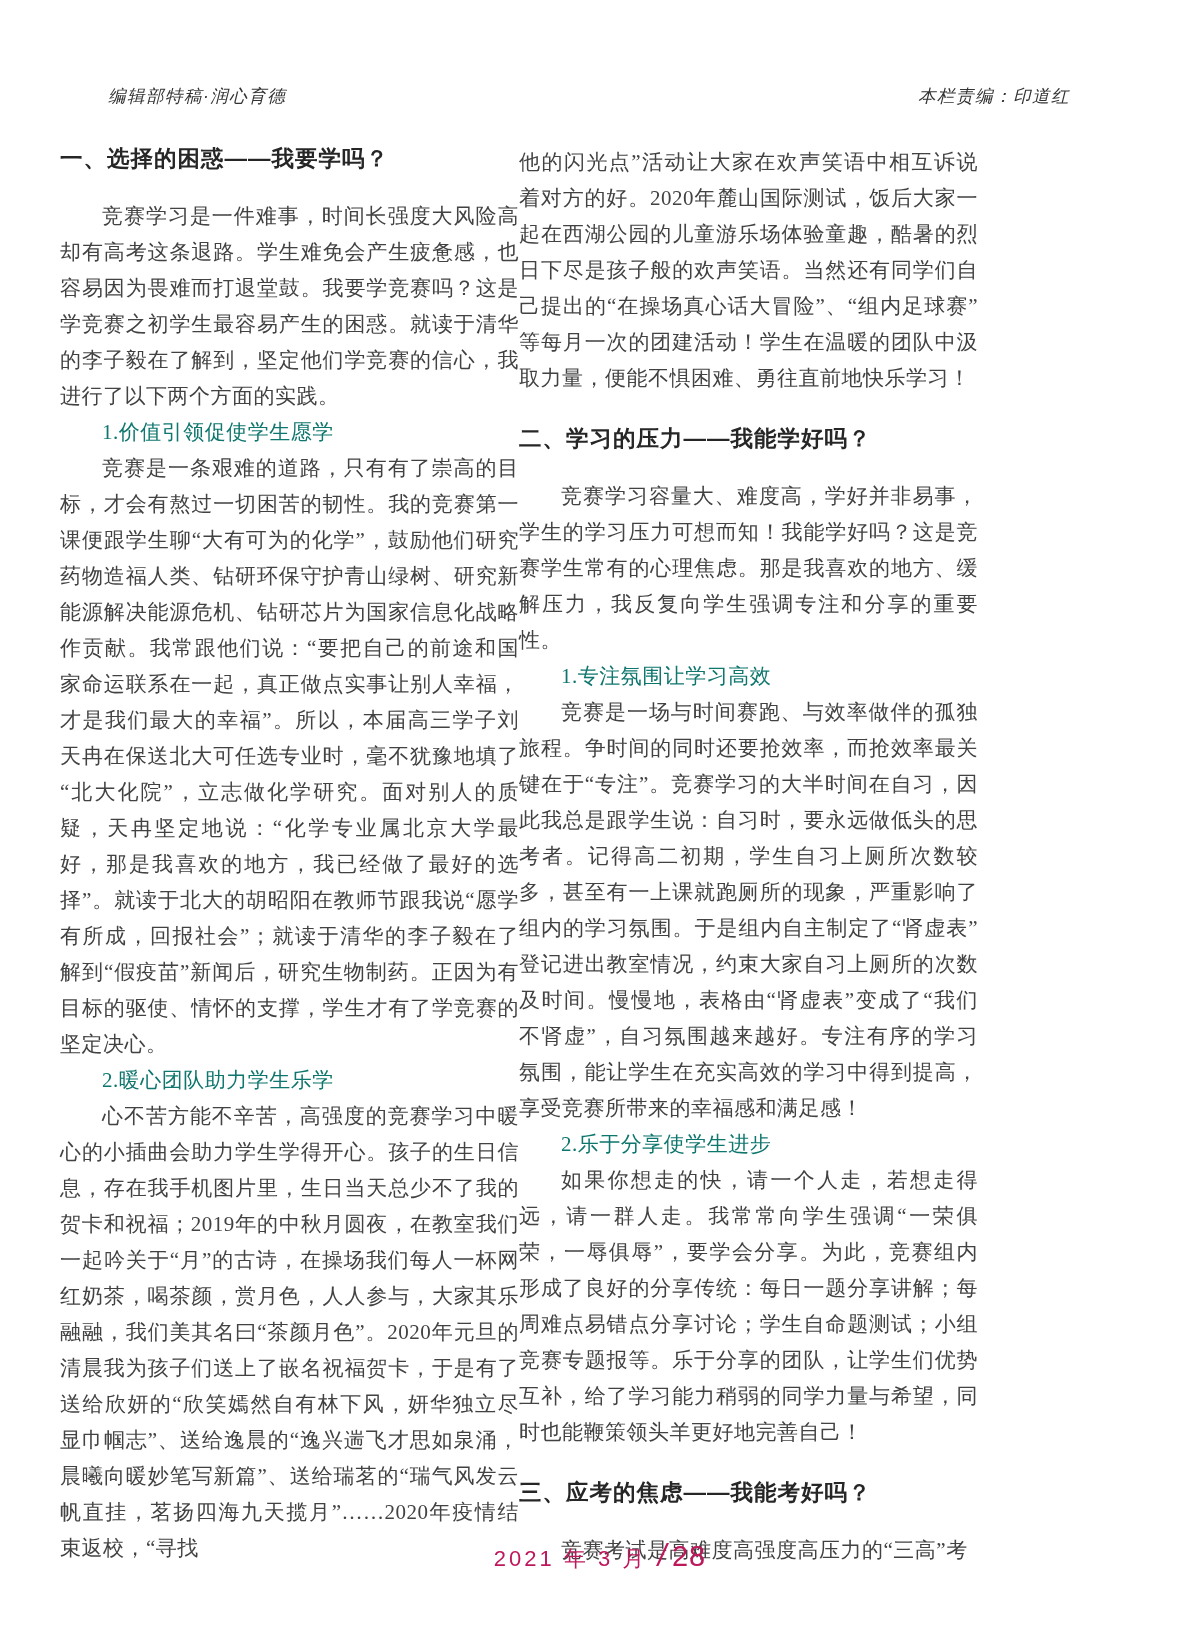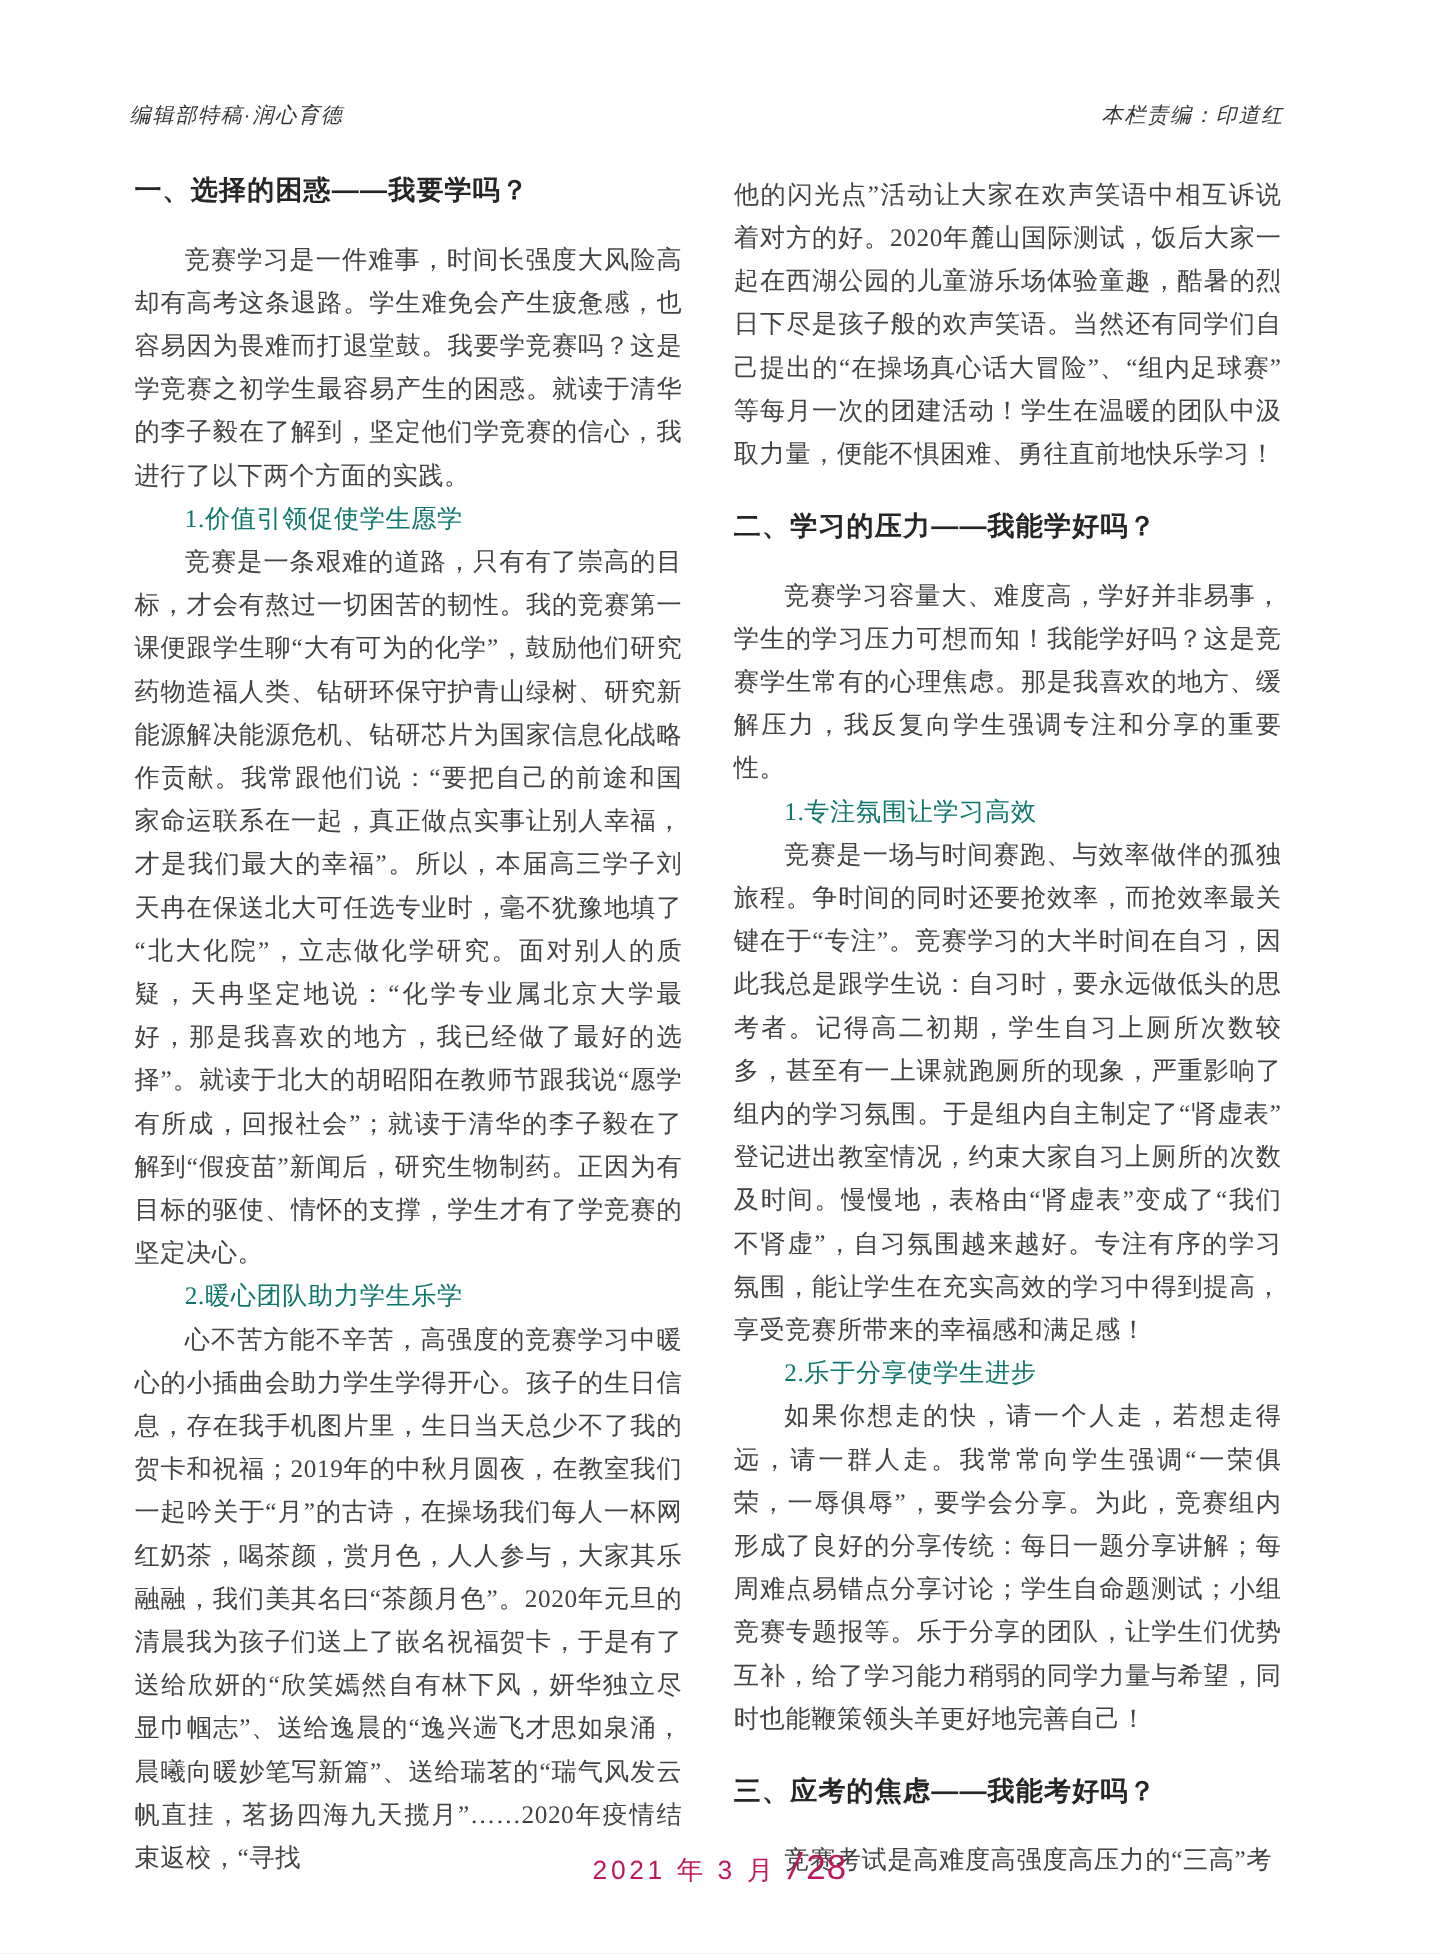--- a/index.html
+++ b/index.html
@@ -24,22 +24,21 @@
     padding: 84px 130px 0 108px;
     font-family: "Liberation Sans", sans-serif;
     font-size: 17.5px;
     letter-spacing: 1.5px;
     color: #333333;
     font-style: italic;
   }
   
   .columns {
     display: flex;
-    gap: 43px;
-    padding: 36px 132px 0 112px;
+    padding: 36px 132px 0 60px;
     box-sizing: border-box;
   }
   .col {
     width: 459px;
     font-family: "Liberation Serif", serif;
     font-size: 21px;
     line-height: 36px;
     letter-spacing: 0.5px;
     color: #424242;
     text-align: justify;

